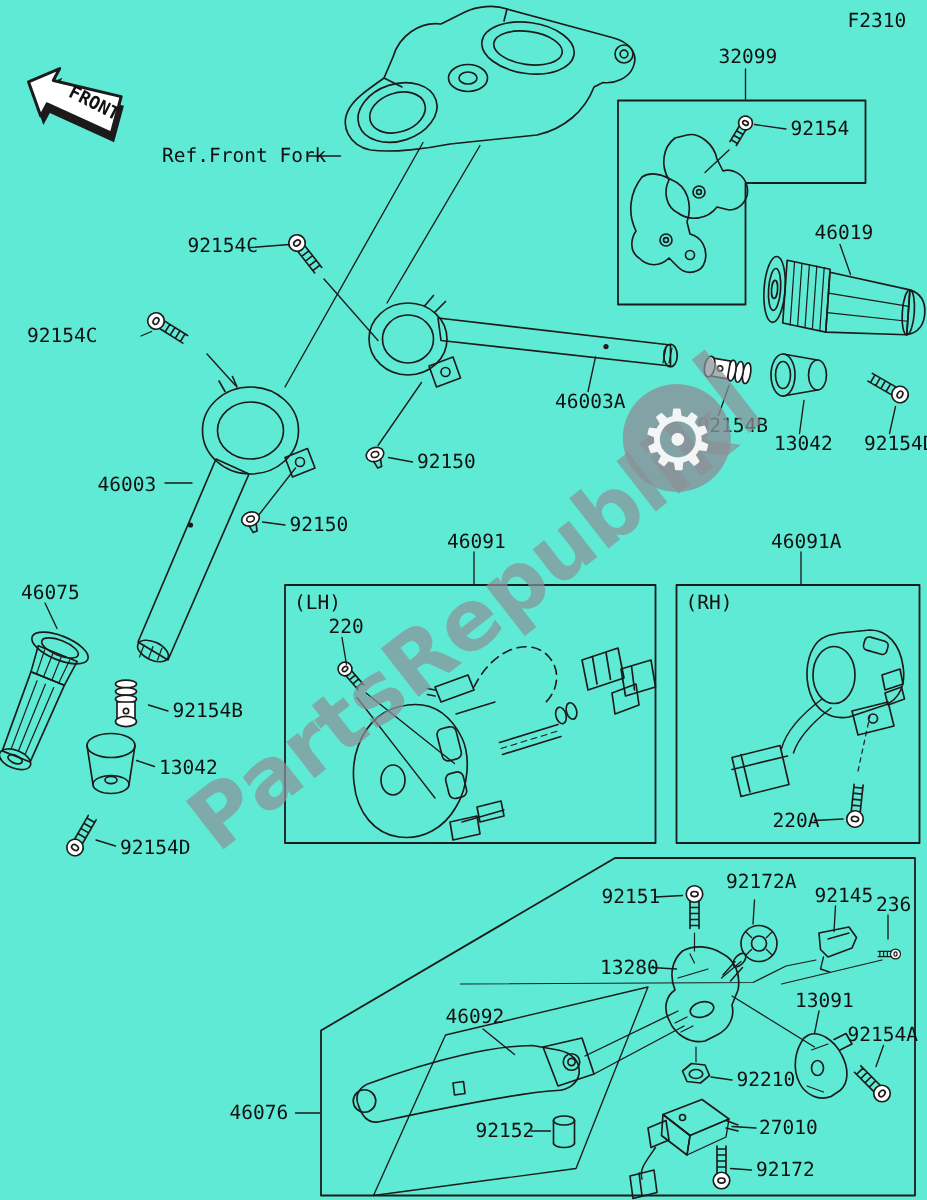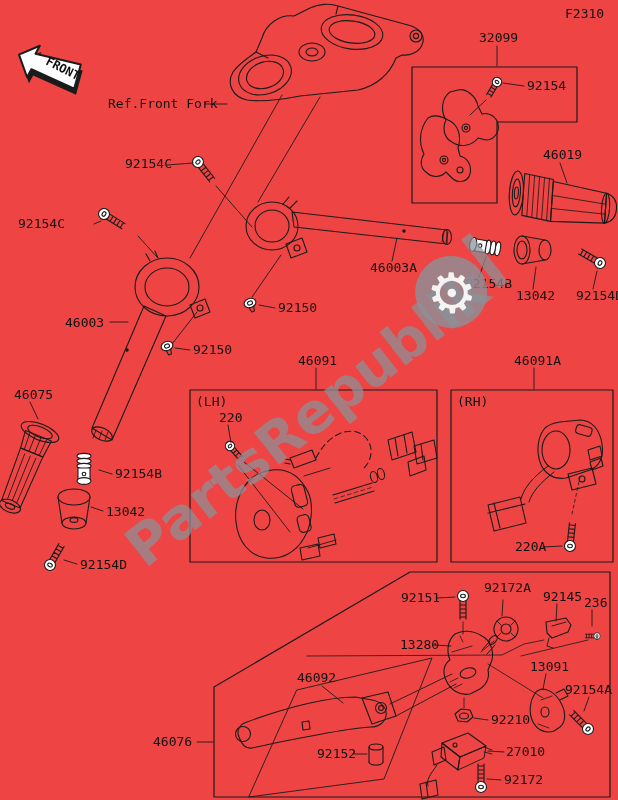--- a/index.html
+++ b/index.html
@@ -1,16 +1,16 @@
 <!DOCTYPE html>
 <html><head>
 <meta charset="utf-8">
 <style>
   html,body{margin:0;padding:0;background:#ffffff;}
-  .stage{position:relative;width:618px;height:800px;background:#ef4444;overflow:hidden;
+  .stage{position:relative;width:618px;height:800px;background:#5eead4;overflow:hidden;
          font-family:"DejaVu Sans Mono", monospace;text-align:right;}
   svg{position:absolute;left:0;top:0;}
   text{font-family:"DejaVu Sans Mono", monospace;}
   .wm-text{font-family:"DejaVu Sans", sans-serif;font-weight:bold;}
 </style>
 </head>
 <body>
 
 <div class="stage">
 <svg width="618" height="800" viewBox="0 0 618 800">

